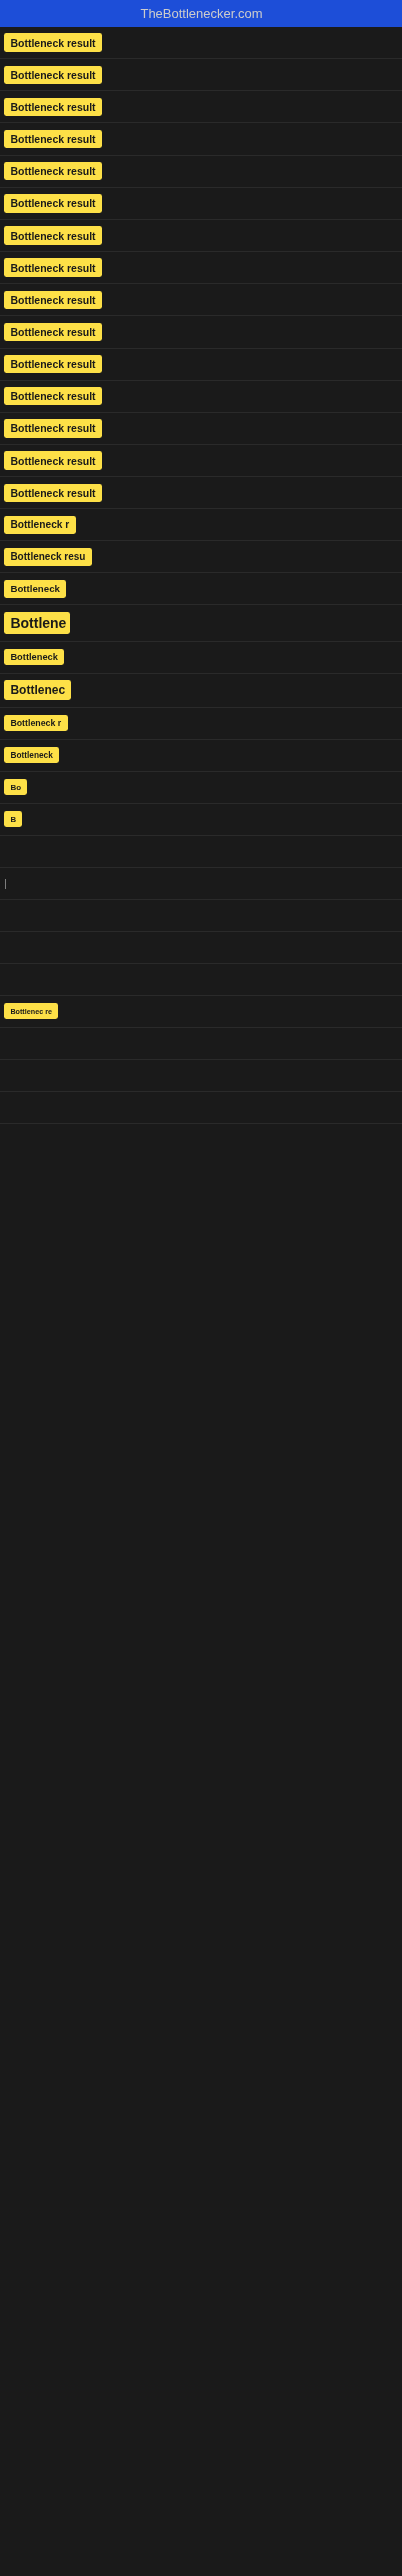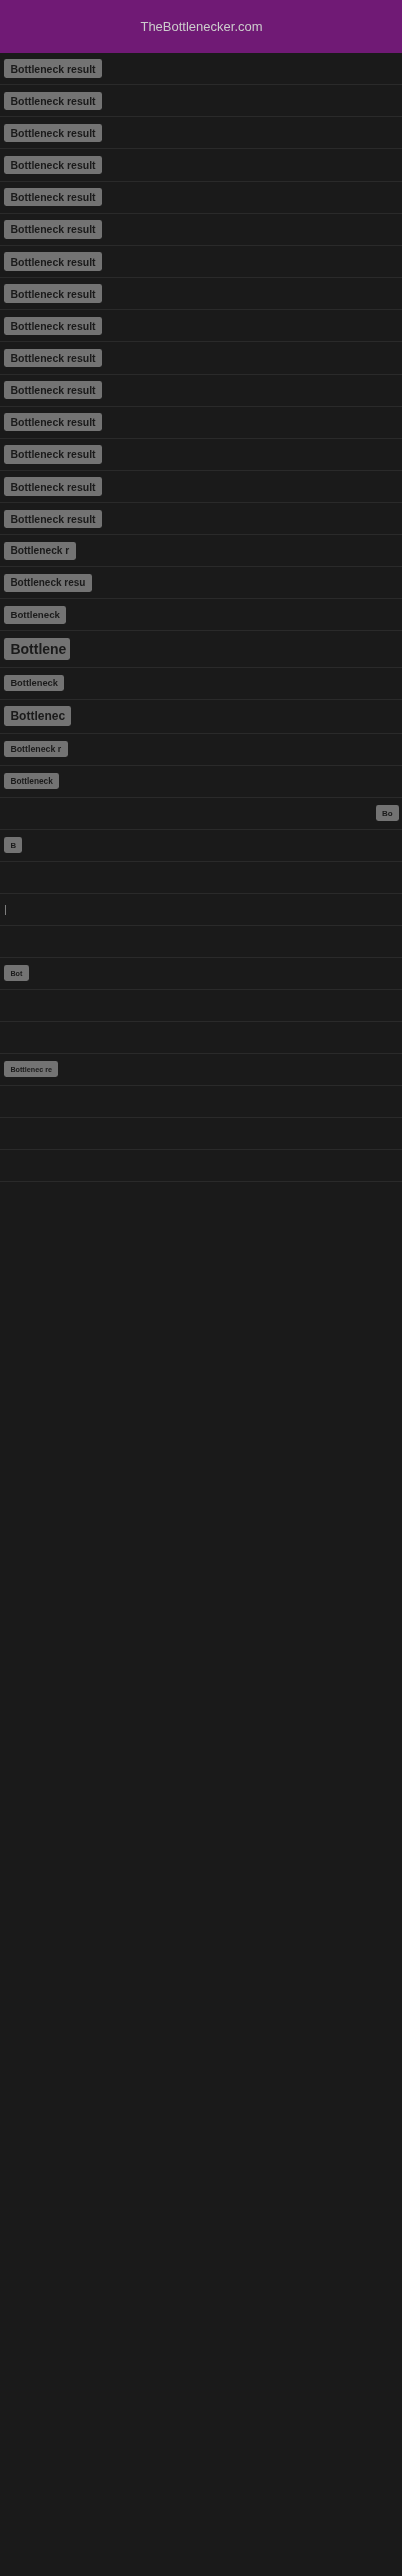--- a/index.html
+++ b/index.html
@@ -11,26 +11,26 @@
       width: 403px;
       min-height: 2576px;
       background-color: #1a1a1a;
       font-family: Arial, sans-serif;
       position: relative;
     }
     .site-title {
       text-align: center;
       color: #cccccc;
       font-size: 13px;
-      padding: 19px 0;
-      background-color: #701a75;
+      padding: 6px 0;
+      background-color: #1d4ed8;
     }
     .bottleneck-badge {
       display: inline-block;
-      background-color: #737373;
+      background-color: #fde047;
       color: #1a1a1a;
       font-size: 10.5px;
       font-weight: bold;
       padding: 3.2px 6.4px;
       border-radius: 2.4px;
       white-space: nowrap;
       overflow: hidden;
     }
   </style>
 </head>
@@ -103,34 +103,31 @@
     </div>
     <div style="padding: 6.4px 4px; border-bottom: 0.8px solid rgb(42, 42, 42); min-height: 32px; display: flex; align-items: center;">
       <span class="bottleneck-badge" style="max-width: 71px; font-size: 12px;">Bottlenec</span>
     </div>
     <div style="padding: 6.4px 4px; border-bottom: 0.8px solid rgb(42, 42, 42); min-height: 32px; display: flex; align-items: center;">
       <span class="bottleneck-badge" style="max-width: 85px; font-size: 8.8px;">Bottleneck r</span>
     </div>
     <div style="padding: 6.4px 4px; border-bottom: 0.8px solid rgb(42, 42, 42); min-height: 32px; display: flex; align-items: center;">
       <span class="bottleneck-badge" style="max-width: 74px; font-size: 8.3px;">Bottleneck</span>
     </div>
-    <div style="padding: 6.4px 4px; border-bottom: 0.8px solid rgb(42, 42, 42); min-height: 32px; display: flex; align-items: center; justify-content: flex-end;">
+    <div style="padding: 6.4px 4px; border-bottom: 0.8px solid rgb(42, 42, 42); min-height: 32px; display: flex; align-items: center;">
       <span class="bottleneck-badge" style="max-width: 32px; font-size: 8px;">Bo</span>
     </div>
     <div style="padding: 6.4px 4px; border-bottom: 0.8px solid rgb(42, 42, 42); min-height: 32px; display: flex; align-items: center;">
       <span class="bottleneck-badge" style="max-width: 22.5px; font-size: 7.8px;">B</span>
     </div>
     <div style="padding: 6.4px 4px; border-bottom: 0.8px solid rgb(42, 42, 42); min-height: 32px; display: flex; align-items: center;"></div>
     <div style="padding: 6.4px 4px; border-bottom: 0.8px solid rgb(42, 42, 42); min-height: 32px; display: flex; align-items: center;">
       <span style="color: rgb(136, 136, 136); font-size: 11.3px;">|</span>
     </div>
     <div style="padding: 6.4px 4px; border-bottom: 0.8px solid rgb(42, 42, 42); min-height: 32px; display: flex; align-items: center;"></div>
-    <div style="padding: 6.4px 4px; border-bottom: 0.8px solid rgb(42, 42, 42); min-height: 32px; display: flex; align-items: center;">
-      <span class="bottleneck-badge" style="max-width: 36px; font-size: 7.2px;">Bot</span>
-    </div>
     <div style="padding: 6.4px 4px; border-bottom: 0.8px solid rgb(42, 42, 42); min-height: 32px; display: flex; align-items: center;"></div>
     <div style="padding: 6.4px 4px; border-bottom: 0.8px solid rgb(42, 42, 42); min-height: 32px; display: flex; align-items: center;"></div>
     <div style="padding: 6.4px 4px; border-bottom: 0.8px solid rgb(42, 42, 42); min-height: 32px; display: flex; align-items: center;">
       <span class="bottleneck-badge" style="max-width: 89px; font-size: 7.2px;">Bottlenec re</span>
     </div>
     <div style="padding: 6.4px 4px; border-bottom: 0.8px solid rgb(42, 42, 42); min-height: 32px; display: flex; align-items: center;"></div>
     <div style="padding: 6.4px 4px; border-bottom: 0.8px solid rgb(42, 42, 42); min-height: 32px; display: flex; align-items: center;"></div>
     <div style="padding: 6.4px 4px; border-bottom: 0.8px solid rgb(42, 42, 42); min-height: 32px; display: flex; align-items: center;"></div>
   </div>
 

